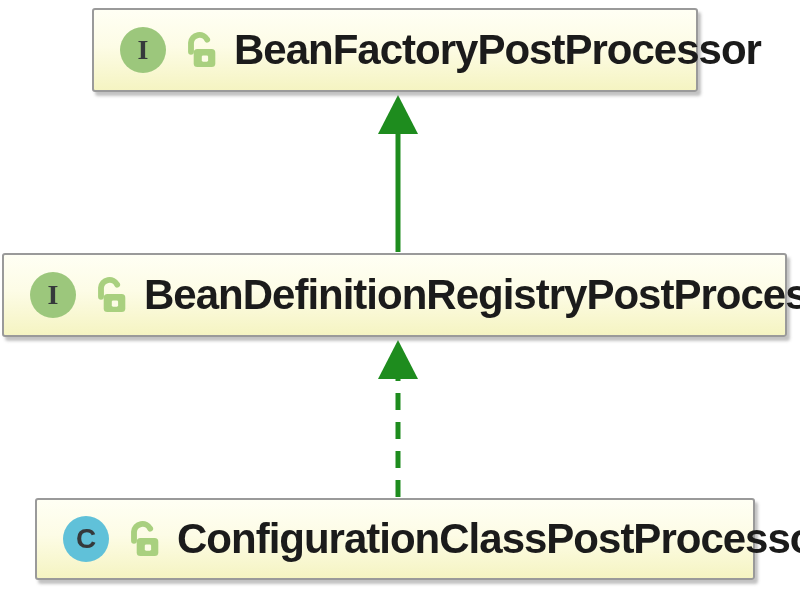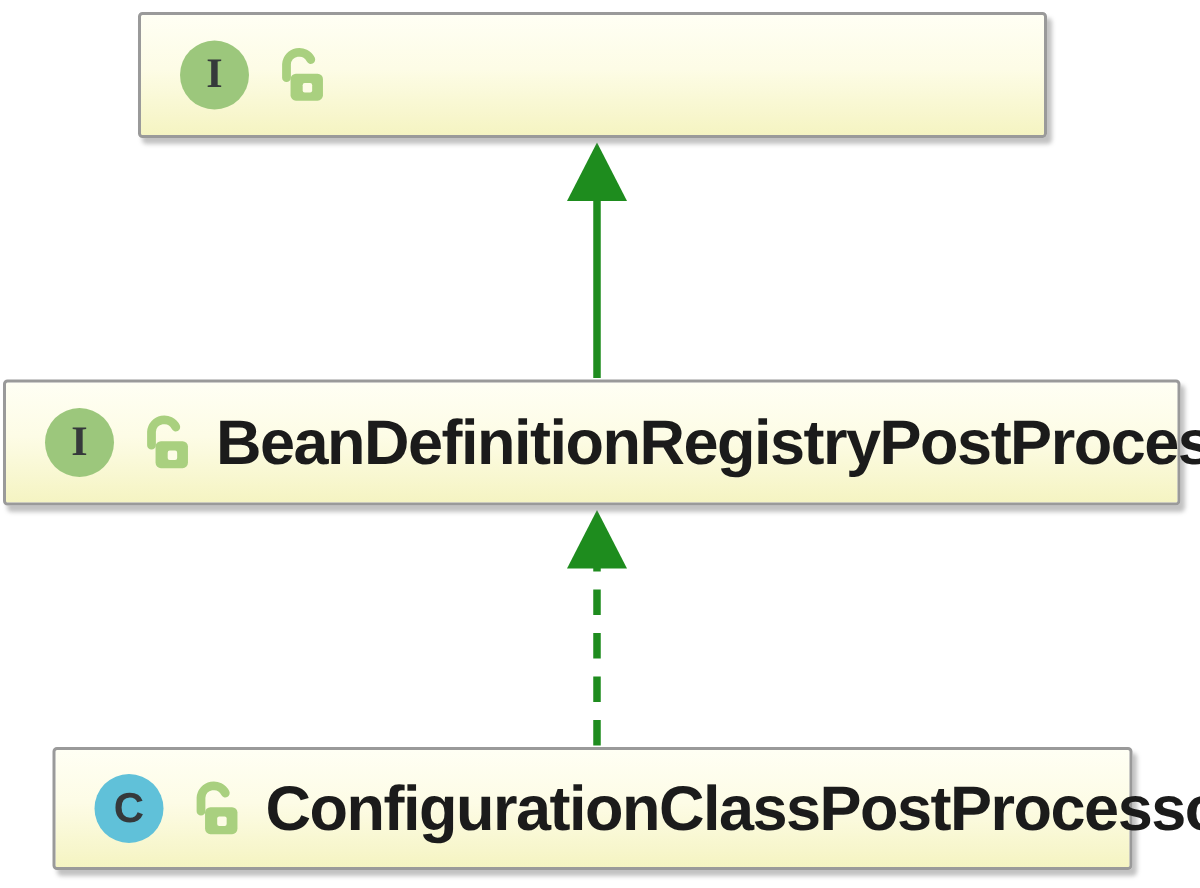--- a/index.html
+++ b/index.html
@@ -78,20 +78,21 @@
     </g>
   </svg>
 
   <div class="node node-top">
     <span class="badge badge-interface">I</span>
     <svg class="lock" viewBox="0 0 40 44">
       <path d="M10 24 V14 a9.5 9.5 0 0 1 18 -3.5" fill="none" style="stroke:var(--lock-icon)" stroke-width="6.5" stroke-linecap="round"></path>
       <rect x="13" y="21" width="24" height="20" rx="4" style="fill:var(--lock-icon)"></rect>
       <rect x="22" y="28" width="7" height="7" rx="1.5" fill="#fdfce6"></rect>
     </svg>
+    <span class="node-label">BeanFactoryPostProcessor</span>
   </div>
 
   <div class="node node-mid">
     <span class="badge badge-interface">I</span>
     <svg class="lock" viewBox="0 0 40 44">
       <path d="M10 24 V14 a9.5 9.5 0 0 1 18 -3.5" fill="none" style="stroke:var(--lock-icon)" stroke-width="6.5" stroke-linecap="round"></path>
       <rect x="13" y="21" width="24" height="20" rx="4" style="fill:var(--lock-icon)"></rect>
       <rect x="22" y="28" width="7" height="7" rx="1.5" fill="#fdfce6"></rect>
     </svg>
     <span class="node-label">BeanDefinitionRegistryPostProcessor</span>

